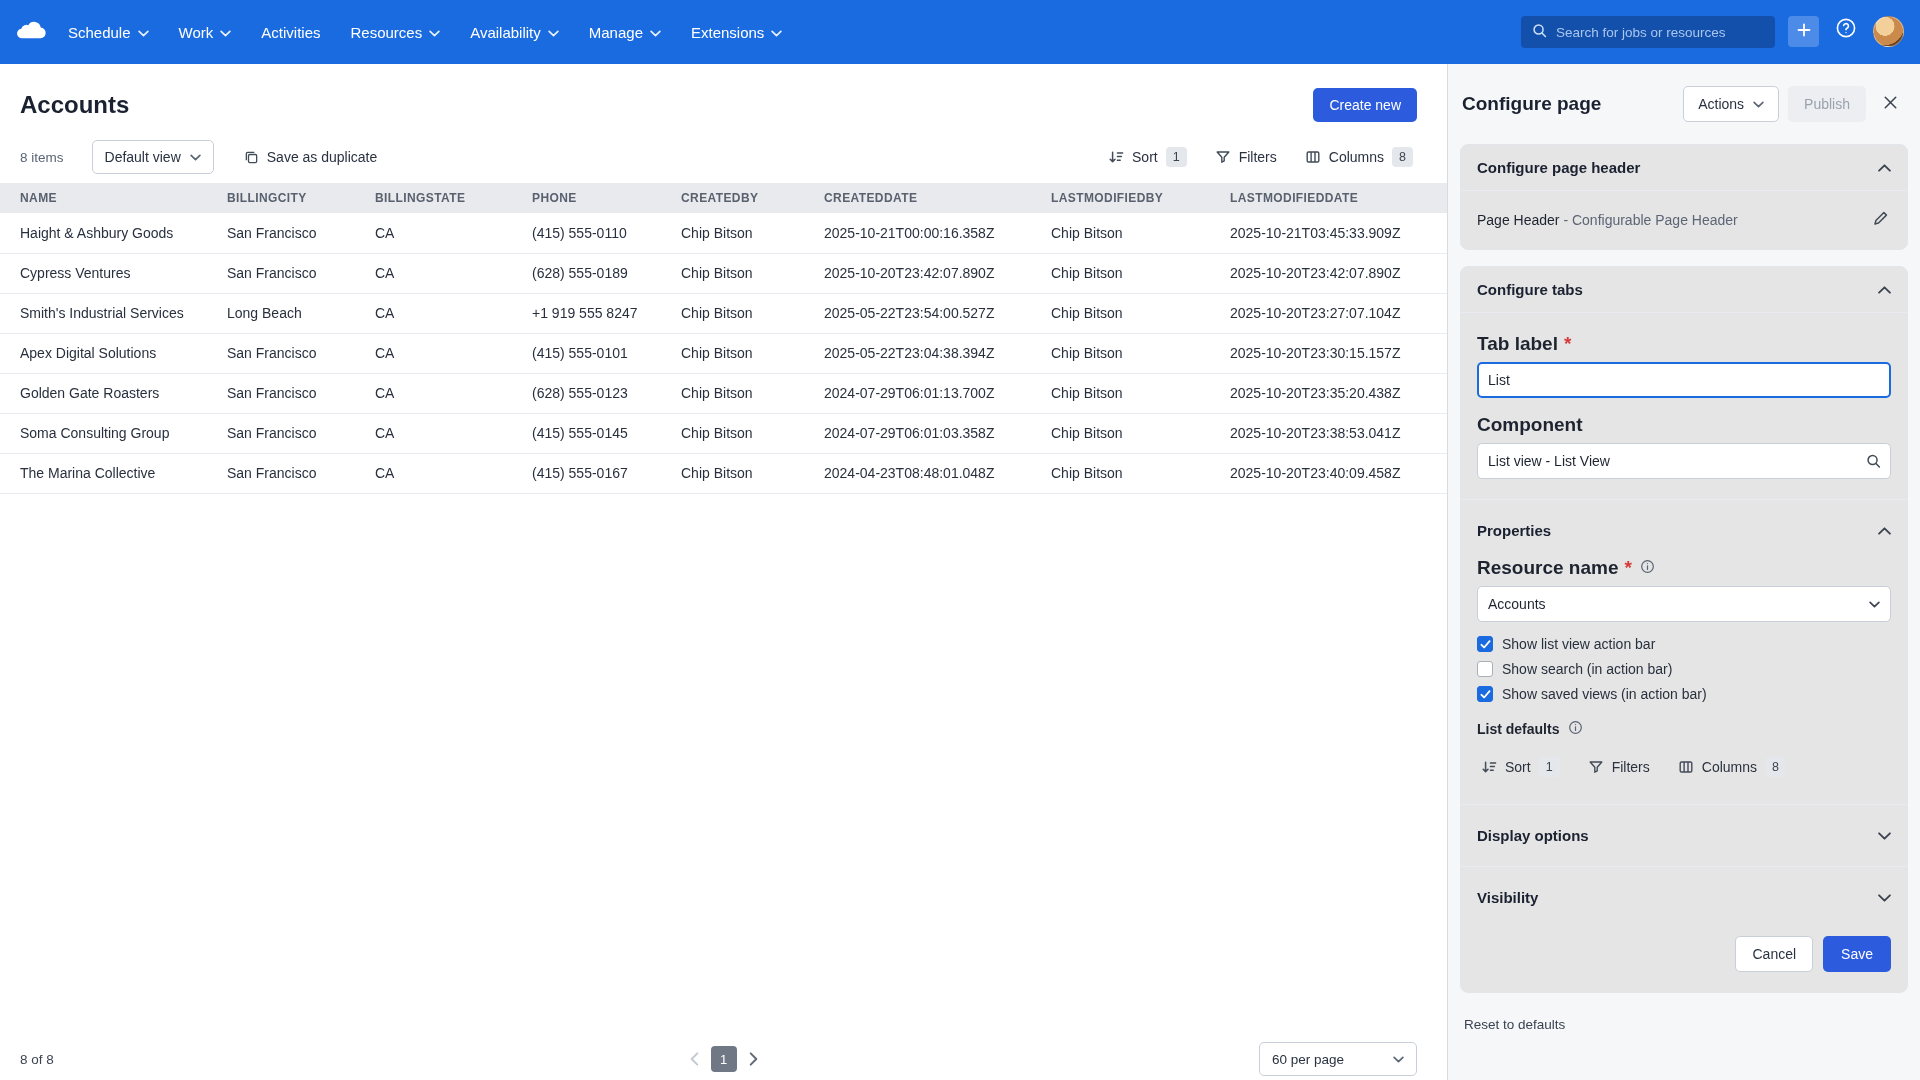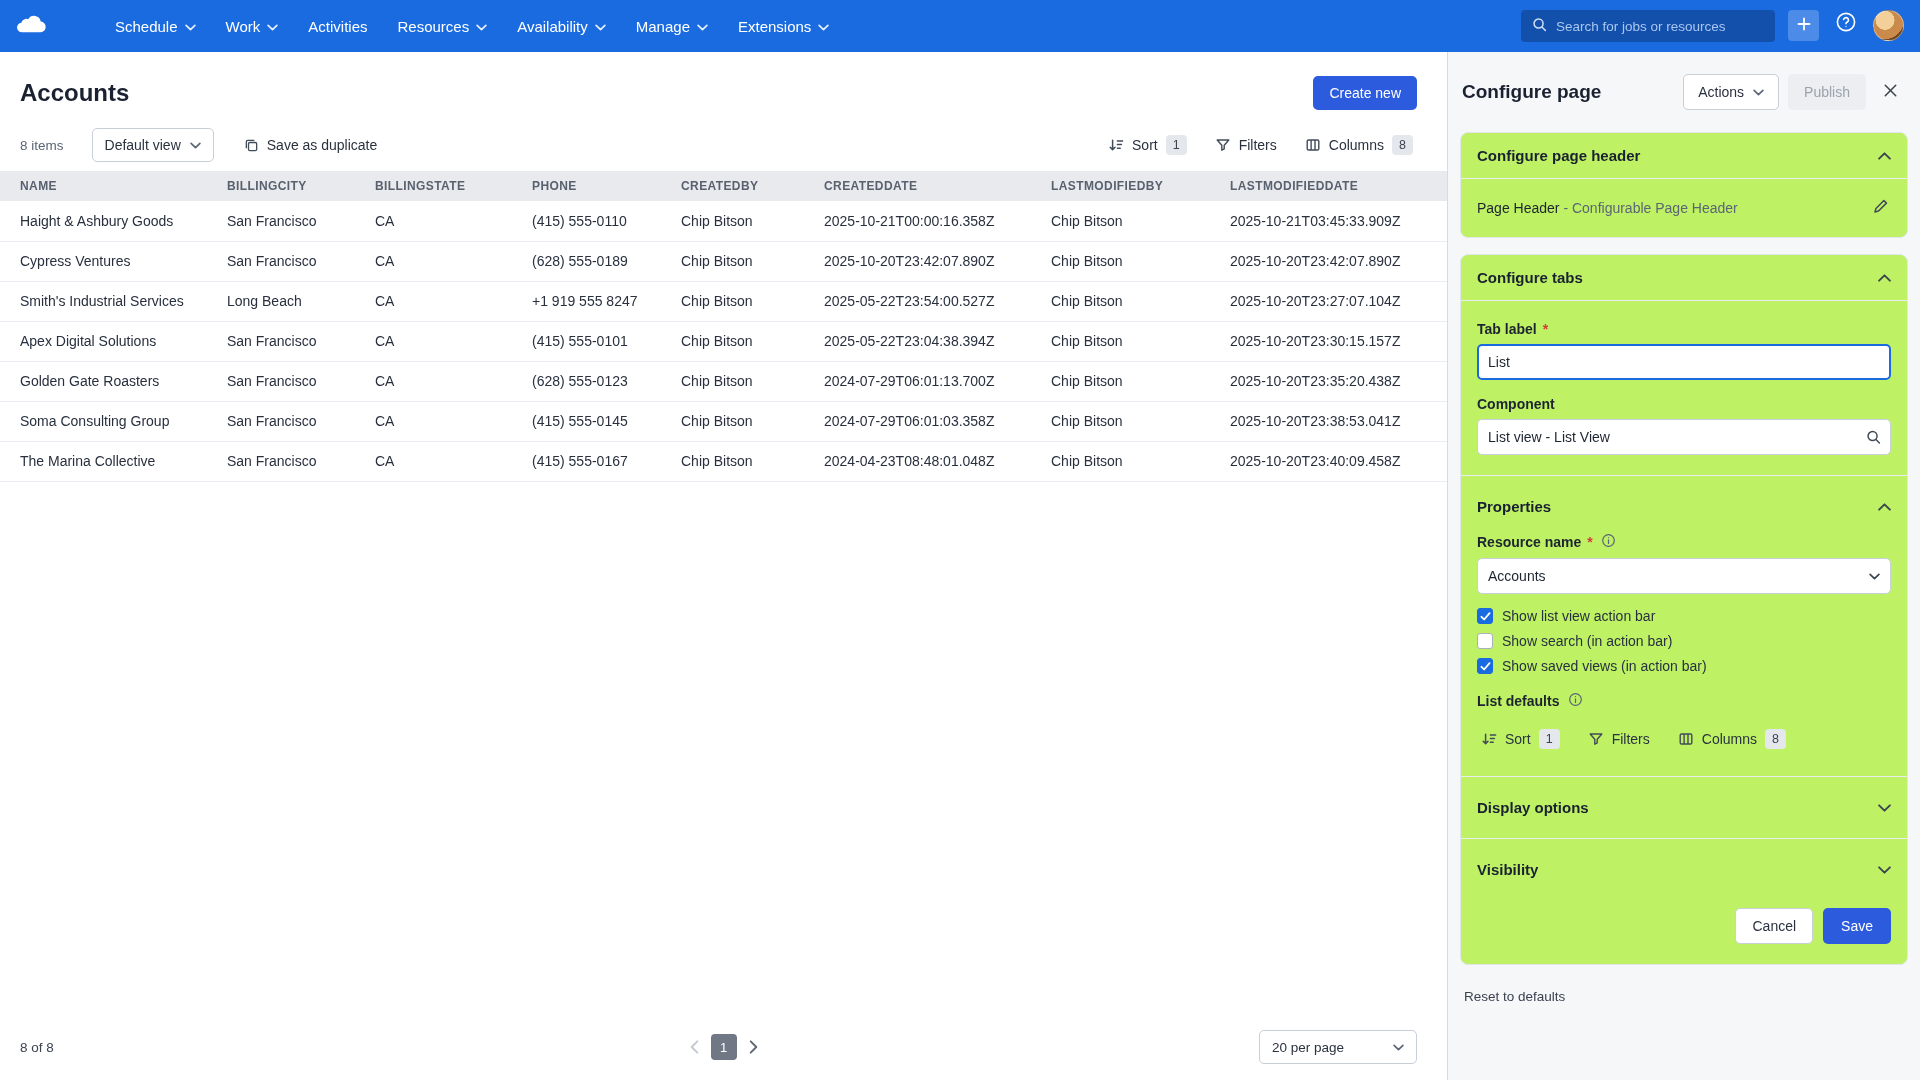--- a/index.html
+++ b/index.html
@@ -3,21 +3,21 @@
 <meta charset="utf-8">
 <style>
   * { margin:0; padding:0; box-sizing:border-box; }
   html,body { width:1920px; height:1080px; }
   body {
     font-family:"Liberation Sans", sans-serif;
     background:#ffffff; color:#222a36; overflow:hidden;
   }
 
   
-  .topnav { height:52px; background:#1a6be0; display:flex; align-items:center; padding:0 16px 0 16px;gap:47px; }
+  .topnav { height:64px; background:#1a6be0; display:flex; align-items:center; padding:0 16px 0 16px; }
   .logo { width:34px; height:24px; display:flex; align-items:center; margin-right:18px; cursor:pointer; }
   .nav-items { display:flex; align-items:center; gap:30px; }
   .nav-item { color:#fff; font-size:15px; font-weight:500; display:flex; align-items:center; gap:7px; cursor:pointer; white-space:nowrap; }
   .nav-caret { display:flex; opacity:.9; margin-top:2px; }
   .nav-right { margin-left:auto; display:flex; gap:13px; }
   .nav-search { display:flex; align-items:center; gap:9px; background:rgba(9,42,100,.42); border-radius:4px; height:32px; padding:0 11px; width:254px; color:#cfe0f8; }
   .nav-search input { background:transparent; border:none; outline:none; color:#fff; font-size:13.5px; width:100%; font-family:inherit; }
   .nav-search input::placeholder { color:#a9c6ef; }
   .nav-add { width:31px; height:31px; border:none; border-radius:4px; background:rgba(255,255,255,.22); color:#fff; display:flex; align-items:center; justify-content:center; cursor:pointer; }
   .nav-help { width:28px; height:28px; color:#fff; display:flex; align-items:center; justify-content:center; cursor:pointer; }
@@ -62,30 +62,30 @@
 
   
   .panel-head { display:flex; align-items:center; gap:9px; padding:22px 16px 16px 14px; }
   .panel-title { font-size:19px; font-weight:700; color:#1a2130; margin-right:auto; }
   .btn-outline { display:flex; align-items:center; gap:9px; background:#fff; border:1px solid #c9cfd8; border-radius:5px; height:36px; padding:0 14px; font-size:14px; color:#2a3240; cursor:pointer; font-family:inherit; }
   .btn-outline .chev { color:#5b6575; display:flex; }
   .btn-disabled { background:#eceef1; color:#9ba3ae; border:none; border-radius:5px; height:36px; padding:0 16px; font-size:14px; font-family:inherit; cursor:default; }
   .close-btn { background:none; border:none; color:#3c4450; cursor:pointer; display:flex; align-items:center; padding:4px; margin-left:2px; }
 
   .panel-body { flex:1; padding:6px 12px 12px; overflow:hidden; }
-  .card { background:#bef264; border:1px solid #e2e6eb; border-radius:8px; margin-bottom:16px; }
+  .card { background:#e5e5e5; border:1px solid #e2e6eb; border-radius:8px; margin-bottom:16px; }
   .card-head { display:flex; align-items:center; justify-content:space-between; padding:14px 16px; border-bottom:1px solid #e9ecf0; font-size:15px; font-weight:700; color:#1a2130; cursor:pointer; }
   .card-head .chev, .section-head .chev { color:#3c4450; display:flex; }
   .card-row { display:flex; align-items:center; justify-content:space-between; padding:17px 16px; font-size:14px; }
   .card-row .row-text b { font-weight:400; color:#1d2430; }
   .card-row .row-text span { color:#5b6575; }
   .edit-btn { background:none; border:none; color:#424b58; cursor:pointer; display:flex; padding:2px; }
 
   .card-body { padding:4px 16px 16px; }
-  .field-label { display:flex; align-items:center; gap:6px; font-size:14px; font-weight:600; color:#1d2430; margin:16px 0 7px; }
+  .field-label { display:flex; align-items:center; gap:6px; font-size:19px; font-weight:600; color:#1d2430; margin:16px 0 7px; }
   .req { color:#d63a3a; font-weight:700; }
   .info-btn { background:none; border:none; color:#5b6575; display:flex; cursor:pointer; padding:0; margin-left:2px; }
   .text-input { width:100%; height:36px; border:1px solid #c9cfd8; border-radius:5px; padding:0 10px; font-size:14px; color:#1d2430; font-family:inherit; outline:none; background:#fff; }
   .text-input.focused { border:2px solid #1a6be0; padding:0 9px; }
   .input-wrap { position:relative; }
   .input-wrap .trail-icon { position:absolute; right:10px; top:50%; transform:translateY(-50%); color:#424b58; display:flex; }
   .input-wrap .text-input { padding-right:34px; }
   .select-field { display:flex; align-items:center; justify-content:space-between; height:36px; border:1px solid #c9cfd8; border-radius:5px; padding:0 10px; font-size:14px; background:#fff; cursor:pointer; color:#1d2430; }
   .select-field .chev { color:#3c4450; display:flex; }
 
@@ -360,21 +360,21 @@
             </svg>
           </span>
         <span class="pg-current">1</span>
         <span class="pg-nav pg-next">
             <svg width="9" height="14" viewBox="0 0 8 12" fill="none" stroke="currentColor" stroke-width="1.7" stroke-linecap="round" stroke-linejoin="round">
               <path d="M1.5 1l5 5-5 5"></path>
             </svg>
           </span>
       </div>
       <button class="select-like per-page">
-        <span>20 per page</span>
+        <span>60 per page</span>
         <span class="chev">
             <svg width="11" height="7" viewBox="0 0 10 6" fill="none" stroke="currentColor" stroke-width="1.5" stroke-linecap="round" stroke-linejoin="round">
               <path d="M1 1l4 4 4-4"></path>
             </svg>
           </span>
       </button>
     </div>
   </main>
 
   <aside class="panel">

